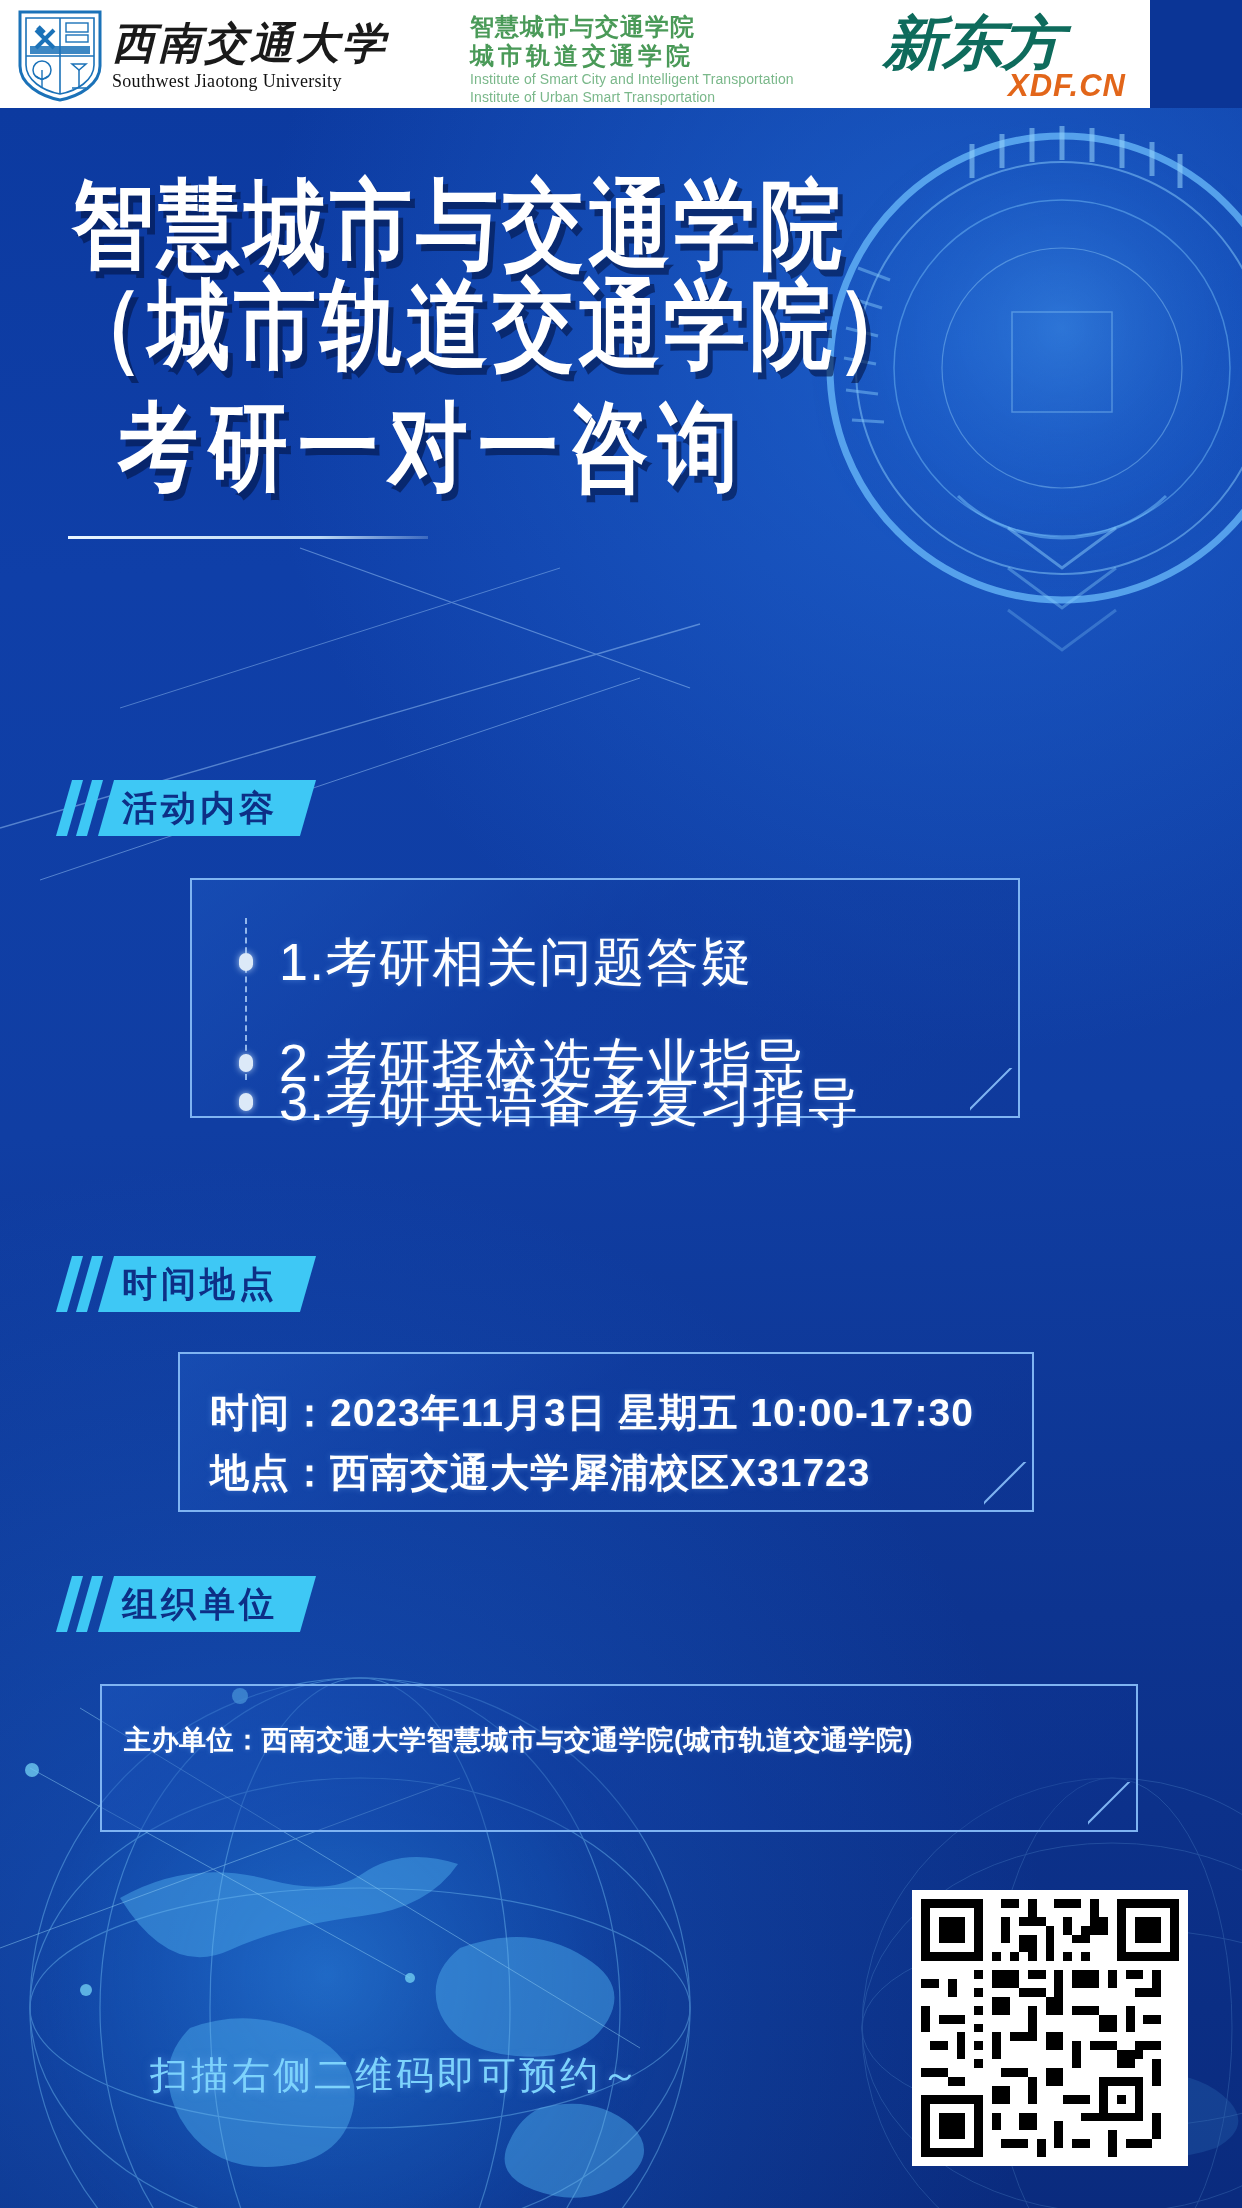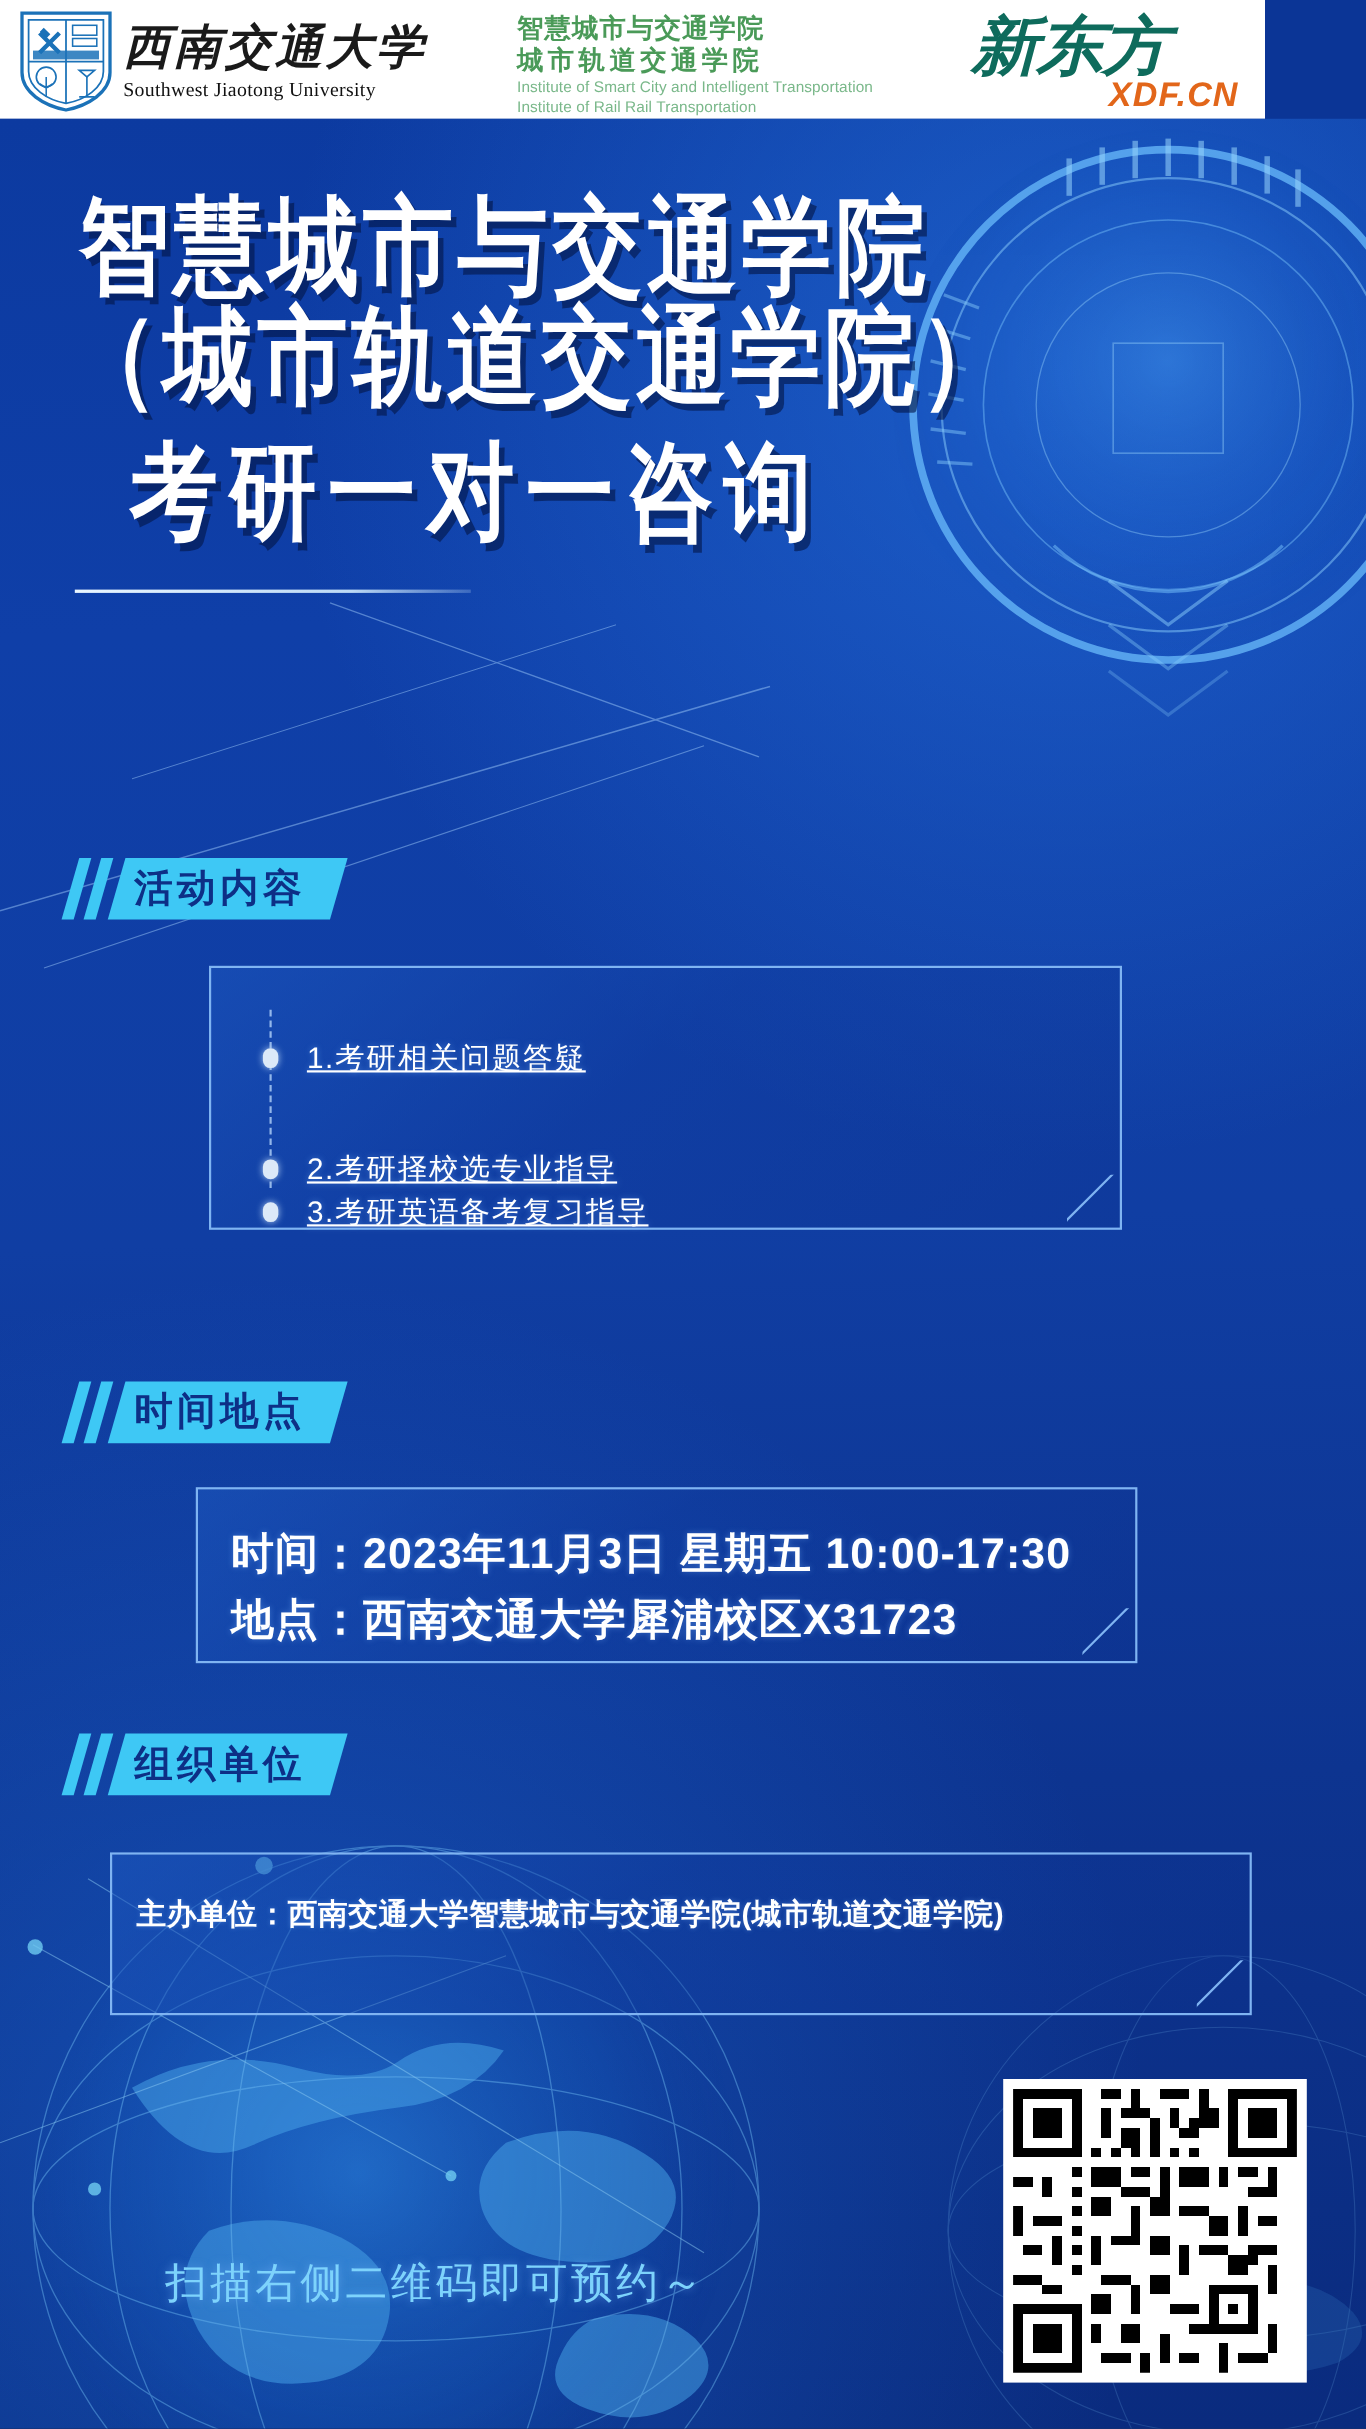--- a/index.html
+++ b/index.html
@@ -130,24 +130,23 @@
   }
 
   
   .li-row{ position:absolute; display:flex; align-items:center; }
   .li-bullet{
     width:14px; height:18px; flex:none; margin-right:26px;
     background:#dce9f8; border-radius:50%/38%;
     box-shadow:0 0 7px rgba(200,228,255,.85);
   }
   .li-text{
-    font-size:27px; font-weight:400; color:#ffffff; letter-spacing:1.5px;
+    font-size:52px; font-weight:400; color:#ffffff; letter-spacing:1.5px;
     white-space:nowrap; line-height:48px;
     text-shadow:0 0 6px rgba(120,180,255,.45);
-    text-decoration:underline;
   }
   .li-dash{
     position:absolute; width:0; border-left:2px dashed rgba(190,220,255,.75);
   }
 
   
   .info-line{
     position:absolute; white-space:nowrap; color:#ffffff;
     font-size:39px; font-weight:700; letter-spacing:1px; line-height:50px;
     text-shadow:0 0 6px rgba(120,180,255,.4);
@@ -199,21 +198,21 @@
 
     <div class="hdr-uni-name">
       <div class="uni-cn">西南交通大学</div>
       <div class="uni-en">Southwest Jiaotong University</div>
     </div>
 
     <div class="hdr-inst">
       <div class="inst-cn1">智慧城市与交通学院</div>
       <div class="inst-cn2">城市轨道交通学院</div>
       <div class="inst-en1">Institute of Smart City and Intelligent Transportation</div>
-      <div class="inst-en2">Institute of Rail Rail Transportation</div>
+      <div class="inst-en2">Institute of Urban Smart Transportation</div>
     </div>
 
     <div class="hdr-xdf">
       <div class="xdf-cn">新东方</div>
       <div class="xdf-en">XDF.CN</div>
     </div>
   </div>
 
   <div class="bg">
 

